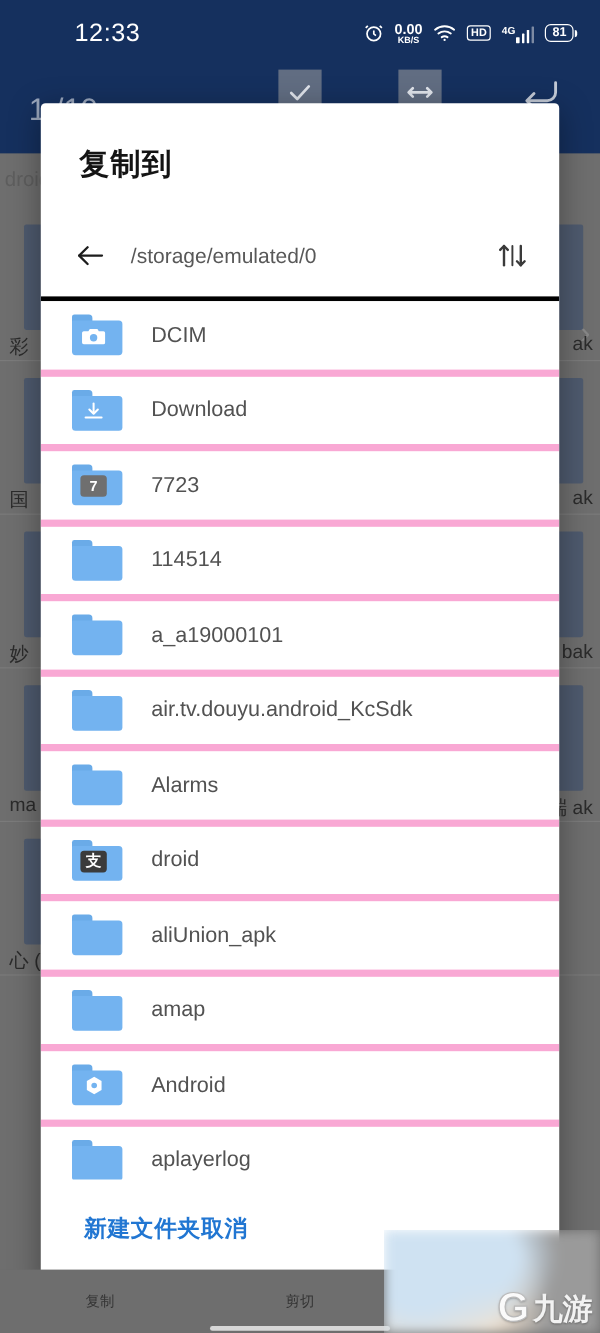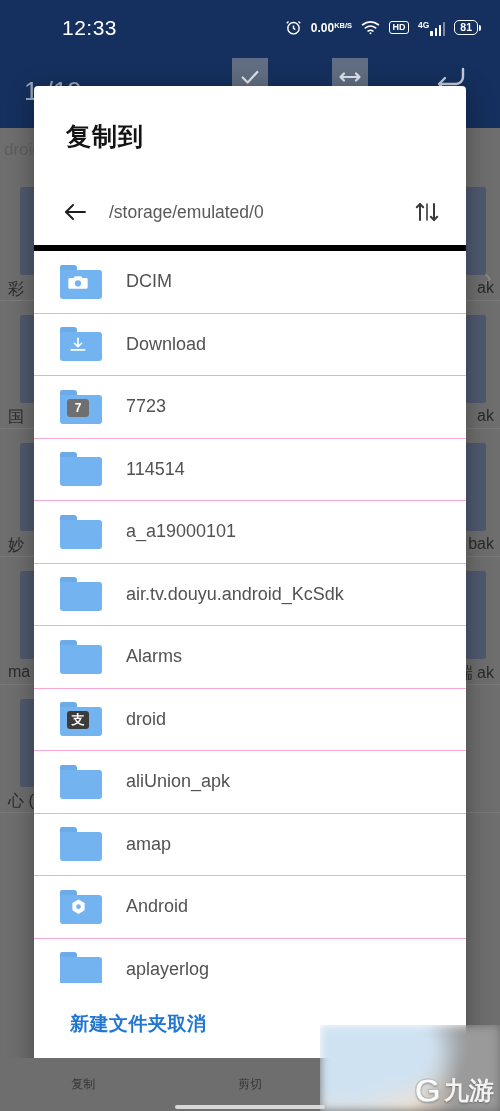--- a/index.html
+++ b/index.html
@@ -14,21 +14,21 @@
   
   .statusbar {
     position: absolute; top: 0; left: 0; width: 500px; height: 55px;
     background: #15305e; color: #fff;
     display: flex; align-items: center; justify-content: space-between;
     padding: 0 22px 0 62px;
   }
   .clock { font-size: 21px; letter-spacing: .5px; }
   .status-icons { display: flex; align-items: center; gap: 9px; }
   .si { display: flex; align-items: center; }
-  .kbs { display: flex; line-height: 1; }
+  .kbs { display: flex; flex-direction: column; align-items: center; line-height: 1; }
   .kbs .n { font-size: 12px; font-weight: bold; }
   .kbs .u { font-size: 7.5px; font-weight: bold; }
   .hd-box {
     border: 1.6px solid #fff; border-radius: 3px;
     font-size: 9px; font-weight: bold; padding: 1px 2.5px; line-height: 1;
   }
   .gbox { display:flex; align-items:flex-end; gap:1px; }
   .g-label { font-size: 8.5px; font-weight: bold; margin-bottom: 6px; }
   .bars { display: flex; align-items: flex-end; gap: 1.5px; height: 13px; }
   .bars i { width: 2.6px; background: #fff; display: block; border-radius: .5px; }
@@ -89,30 +89,30 @@
     box-shadow: 0 6px 26px rgba(0,0,0,.35);
     display: flex; flex-direction: column; overflow: hidden;
   }
   .dlg-title {
     font-size: 25px; font-weight: bold; color: #141414;
     padding: 34px 0 0 32px; letter-spacing: 1px;
   }
   .dlg-pathbar {
     height: 72px; margin-top: 26px;
     display: flex; align-items: center; padding: 0 22px 0 24px;
-    border-bottom: 6px solid #000000;
+    border-bottom: 4px solid #000000;
   }
   .back-arrow { width: 34px; height: 34px; display:flex; align-items:center; justify-content:center; color:#1d1d1d; }
   .path-text { flex: 1; font-size: 17.5px; color: #585858; margin-left: 17px; }
   .sort-icon { width: 34px; height: 34px; display:flex; align-items:center; justify-content:center; }
 
   .dlg-list { flex: 1; overflow: hidden; background: #fff; }
   .frow {
     height: 62.5px; display: flex; align-items: center;
-    padding-left: 24px; border-bottom: 1px solid #f9a8d4;
+    padding-left: 24px; border-bottom: 6px solid #f9a8d4;
   }
   .fico { width: 46px; height: 40px; position: relative; flex: none; }
   .fname { font-size: 18px; color: #525252; margin-left: 22px; }
 
   
   .folder { position: absolute; left: 2px; top: 3px; width: 42px; height: 34px; }
   .folder .tab {
     position: absolute; left: 0; top: 0; width: 17px; height: 7px;
     background: #6aabe8; border-radius: 2px 3px 0 0;
   }

